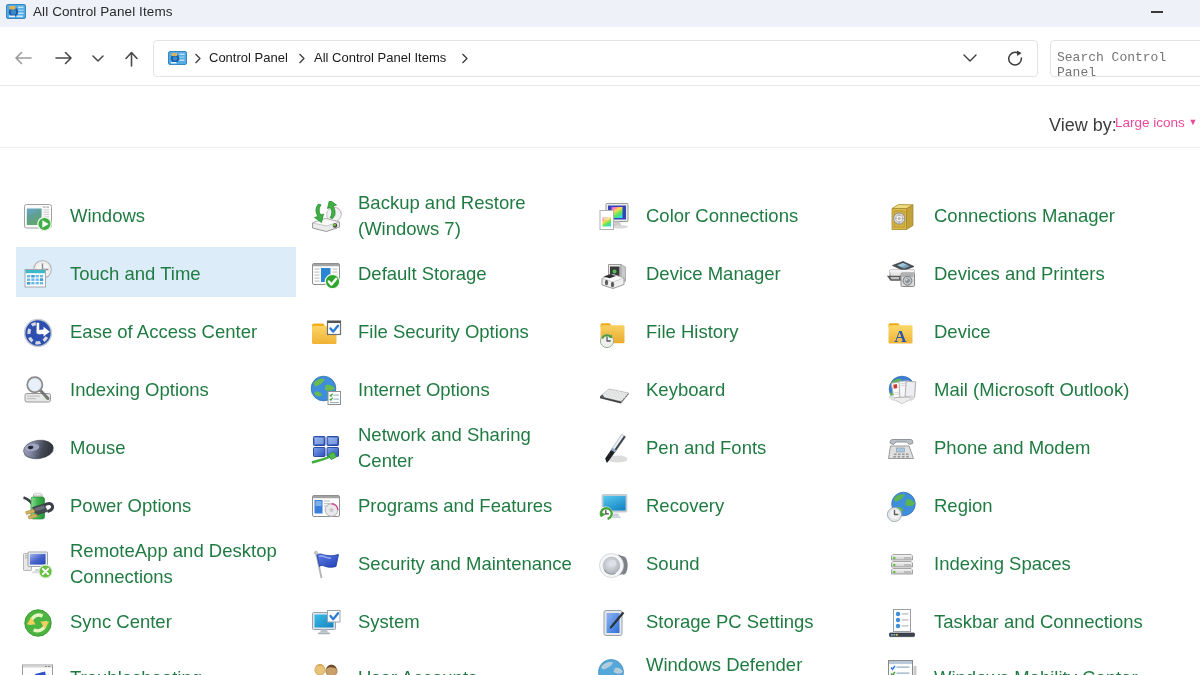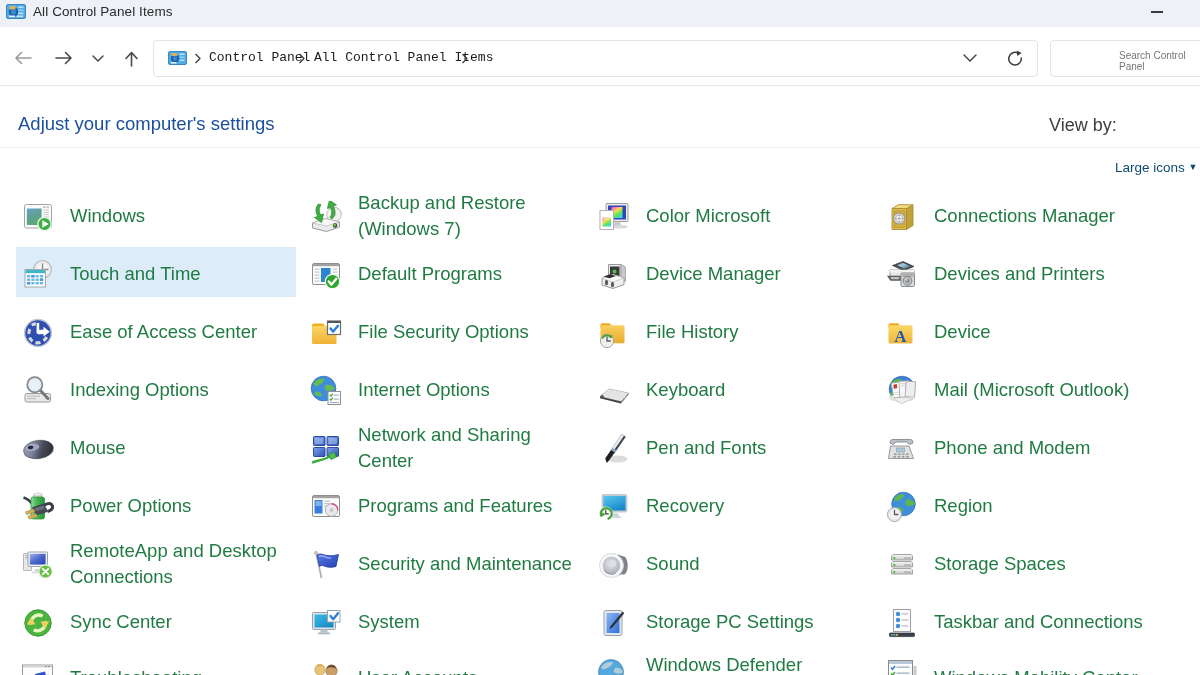--- a/index.html
+++ b/index.html
@@ -10,28 +10,28 @@
 
 
 #titlebar { left:0; top:0; width:1200px; height:27px; background:#eef2f8; }
 #titletext { left:33px; top:4px; font-size:13.5px; color:#2a2a2a; letter-spacing:0.1px; }
 #minbtn { left:1151px; top:11px; width:12px; height:2px; background:#3a3a3a; }
 
 
 #toolbar { left:0; top:27px; width:1200px; height:59px; background:#fff; border-bottom:1px solid #e8e8e8; }
 .navico { top:51px; }
 #addrbox { left:153px; top:40px; width:885px; height:37px; background:#fff; border:1px solid #e3e3e3; border-radius:4px; }
-.crumb { top:50px; font-size:13px; color:#1b1b1b;font-family:Liberation Mono, monospace; }
+.crumb { top:50px; font-size:13px; color:#1b1b1b; }
 #searchbox { left:1050px; top:40px; width:160px; height:37px; background:#fff; border:1px solid #e3e3e3; border-radius:4px; }
-#searchtext { left:1119px; top:50px; font-size:10px; color:#757575; }
+#searchtext { left:1057px; top:50px; font-size:13px; color:#757575;font-family:Liberation Mono, monospace; }
 
 
 #heading { left:18px; top:113px; font-size:18.5px; color:#1a4f9d; }
 #viewby { left:1049px; top:115px; font-size:18px; color:#3d3d3d; }
-#largeicons { left:1115px; top:115px; font-size:13.5px; color:#0c4a6e;margin-top:45px; }
+#largeicons { left:1115px; top:115px; font-size:13.5px; color:#ec4899; }
 #hr1 { left:0px; top:147px; width:1200px; height:1px; background:#ededed; }
 
 
 #selbox { left:16px; top:247px; width:280px; height:50px; background:#dcecf9; }
 .item { position:absolute; height:58px; }
 .icon { position:absolute; left:0; top:13px; width:32px; height:32px; }
 .lbl { position:absolute; left:48px; top:-1px; height:58px; display:flex; align-items:center;
   font-size:18.5px; color:#207b42; line-height:26px; white-space:pre; }
 </style>
 </head>
@@ -97,21 +97,20 @@
     <path d="M1 1 L7 7 L13 1" fill="none" stroke="#3c3c3c" stroke-width="1.4" stroke-linecap="round" stroke-linejoin="round"></path>
   </svg>
   <svg class="abs" style="left:1006px;top:50px" width="18" height="18" viewBox="0 0 18 18">
     <path d="M11.6 2.9 A6.3 6.3 0 1 0 15.3 8.0" fill="none" stroke="#3c3c3c" stroke-width="1.5" stroke-linecap="round"></path>
     <path d="M10.8 0.6 L15.6 3.1 L11.2 5.9 Z" fill="#3c3c3c" stroke="none"></path>
   </svg>
 
   <div class="abs" id="searchbox"></div>
   <div class="abs" id="searchtext">Search Control Panel</div>
 
-  <div class="abs" id="heading">Adjust your computer's settings</div>
   <div class="abs" id="viewby">View by:</div>
   <div class="abs" id="largeicons">Large icons <span style="font-size:9px;position:relative;top:-2px">▼</span></div>
   <div class="abs" id="hr1"></div>
 
   <div class="abs" id="selbox"></div>
   <div id="grid">
 <div class="item" style="left:22px;top:188px">
   <div class="icon" style="top:13px"><svg width="32" height="32" viewBox="0 0 32 32">
 <defs>
               <linearGradient id="ap1" x1="0" y1="0" x2="0.4" y2="1">
@@ -170,21 +169,21 @@
             </defs>
 <rect x="8" y="2.5" width="22" height="18" rx="1" fill="#ebebeb" stroke="#9a9a9a"></rect>
 <rect x="10" y="4.5" width="18" height="14" fill="#2f45b8"></rect>
 <path d="M13.5 6 L24.5 6 L24.5 17 L13.5 17 Z" fill="url(#cm1)"></path>
 <path d="M17 20.5 L21.5 20.5 L23.5 25 L15 25 Z" fill="#c9c9c9"></path>
 <ellipse cx="22" cy="25.8" rx="8" ry="1.8" fill="#d9d9d9"></ellipse>
 <rect x="2" y="9.5" width="13.5" height="19" fill="#ffffff" stroke="#b0b0b0"></rect>
 <path d="M4.5 16.5 L13 16.5 L13 25.5 L4.5 25.5 Z" fill="url(#cm2)"></path>
 <path d="M4.5 16.5 L13 16.5 L11 19 L6 19 Z" fill="#e8f2a0" fill-opacity="0.75"></path>
 </svg></div>
-  <div class="lbl">Color Microsoft</div>
+  <div class="lbl">Color Connections</div>
 </div>
 <div class="item" style="left:886px;top:188px">
   <div class="icon" style="top:13px"><svg width="32" height="32" viewBox="0 0 32 32">
 <path d="M6 7.5 L20.5 7.5 L20.5 28.5 L6 28.5 Z" fill="#dcbd50" stroke="#a5882f" stroke-width="0.8"></path>
 <path d="M20.5 7.5 L27 3.8 L27 24.5 L20.5 28.5 Z" fill="#c2a138" stroke="#a5882f" stroke-width="0.8"></path>
 <path d="M6 7.5 L12.5 3.5 L27 3.8 L20.5 7.5 Z" fill="#eeda7e" stroke="#a5882f" stroke-width="0.8"></path>
 <rect x="7.3" y="9" width="11.9" height="18.2" fill="#d1af41"></rect>
 <rect x="8.3" y="10" width="9.9" height="16.2" fill="none" stroke="#c09a30" stroke-width="0.8"></rect>
 <circle cx="13.2" cy="17.5" r="5.6" fill="#dcdcdc" stroke="#8f8f8f"></circle>
 <circle cx="13.2" cy="17.5" r="3.6" fill="#efefef" stroke="#ababab" stroke-width="0.7"></circle>
@@ -234,21 +233,21 @@
               <rect x="4.5" y="15.5" width="5" height="1.2"></rect>
               <rect x="4.5" y="18.5" width="5" height="1.2"></rect>
               <rect x="4.5" y="21.5" width="5" height="1.2"></rect>
 <rect x="22.5" y="9.5" width="5" height="1.2"></rect>
               <rect x="22.5" y="12.5" width="5" height="1.2"></rect>
               <rect x="22.5" y="15.5" width="5" height="1.2"></rect>
             </g>
 <circle cx="22.5" cy="22.5" r="7.2" fill="#2ea52c" stroke="#f2faf0" stroke-width="1.2"></circle>
 <path d="M18.8 22.5 L21.5 25.6 L26.3 19.8" fill="none" stroke="#ffffff" stroke-width="2.4" stroke-linecap="round" stroke-linejoin="round"></path>
 </svg></div>
-  <div class="lbl">Default Programs</div>
+  <div class="lbl">Default Storage</div>
 </div>
 <div class="item" style="left:598px;top:246px">
   <div class="icon" style="top:13px"><svg width="32" height="32" viewBox="0 0 32 32">
 <path d="M10.5 5.5 L23 5.5 L23 20 L10.5 20 Z" fill="#e8e8e8" stroke="#9a9a9a"></path>
 <path d="M23 5.5 L27.5 8 L27.5 22.5 L23 20 Z" fill="#c9c9c9" stroke="#9a9a9a" stroke-width="0.7"></path>
 <rect x="12" y="7.5" width="9.5" height="11" fill="#3b3b3b"></rect>
 <circle cx="16.5" cy="12.5" r="2" fill="#4fc152"></circle>
 <path d="M4 19.5 L15 15.5 L26 19 L26 25.5 L15 29.5 L4 26 Z" fill="#efefef" stroke="#9a9a9a"></path>
 <path d="M4 19.5 L15 15.5 L26 19 L15 23 Z" fill="#fafafa" stroke="#ababab" stroke-width="0.5"></path>
 <ellipse cx="8.5" cy="23.5" rx="1.6" ry="2.8" fill="#5a5a5a"></ellipse>
@@ -628,21 +627,21 @@
 <path d="M7 12.5 L25 12.5 L26.5 14 L26.5 18 L5.5 18 L5.5 14 Z" fill="url(#st1)"></path>
 <path d="M7 19.5 L25 19.5 L26.5 21 L26.5 25 L5.5 25 L5.5 21 Z" fill="url(#st1)"></path>
 </g>
 <circle cx="8.3" cy="9" r="1.2" fill="#59c23a"></circle>
             <circle cx="8.3" cy="16" r="1.2" fill="#59c23a"></circle>
             <circle cx="8.3" cy="23" r="1.2" fill="#59c23a"></circle>
 <rect x="18" y="8.3" width="7" height="1.4" fill="#b0b0b0"></rect>
             <rect x="18" y="15.3" width="7" height="1.4" fill="#b0b0b0"></rect>
             <rect x="18" y="22.3" width="7" height="1.4" fill="#b0b0b0"></rect>
 </svg></div>
-  <div class="lbl">Storage Spaces</div>
+  <div class="lbl">Indexing Spaces</div>
 </div>
 <div class="item" style="left:22px;top:594px">
   <div class="icon" style="top:13px"><svg width="32" height="32" viewBox="0 0 32 32">
 <circle cx="16" cy="16" r="13.2" fill="#4cb440"></circle>
 <circle cx="16" cy="16" r="13.2" fill="none" stroke="#3a9a32" stroke-width="1"></circle>
 <path d="M9.3 17.5 A 7.6 7.6 0 0 1 20.5 9.2" fill="none" stroke="#e9f5c2" stroke-width="3.4"></path>
 <path d="M23 14.2 A 7.6 7.6 0 0 1 11.8 22.7" fill="none" stroke="#e9f5c2" stroke-width="3.4"></path>
 <path d="M4.8 17.5 L13.6 17.5 L9.2 10.2 Z" fill="#f2cf5e"></path>
 <path d="M27.2 14.5 L18.4 14.5 L22.8 21.8 Z" fill="#f2cf5e"></path>
 </svg></div>

